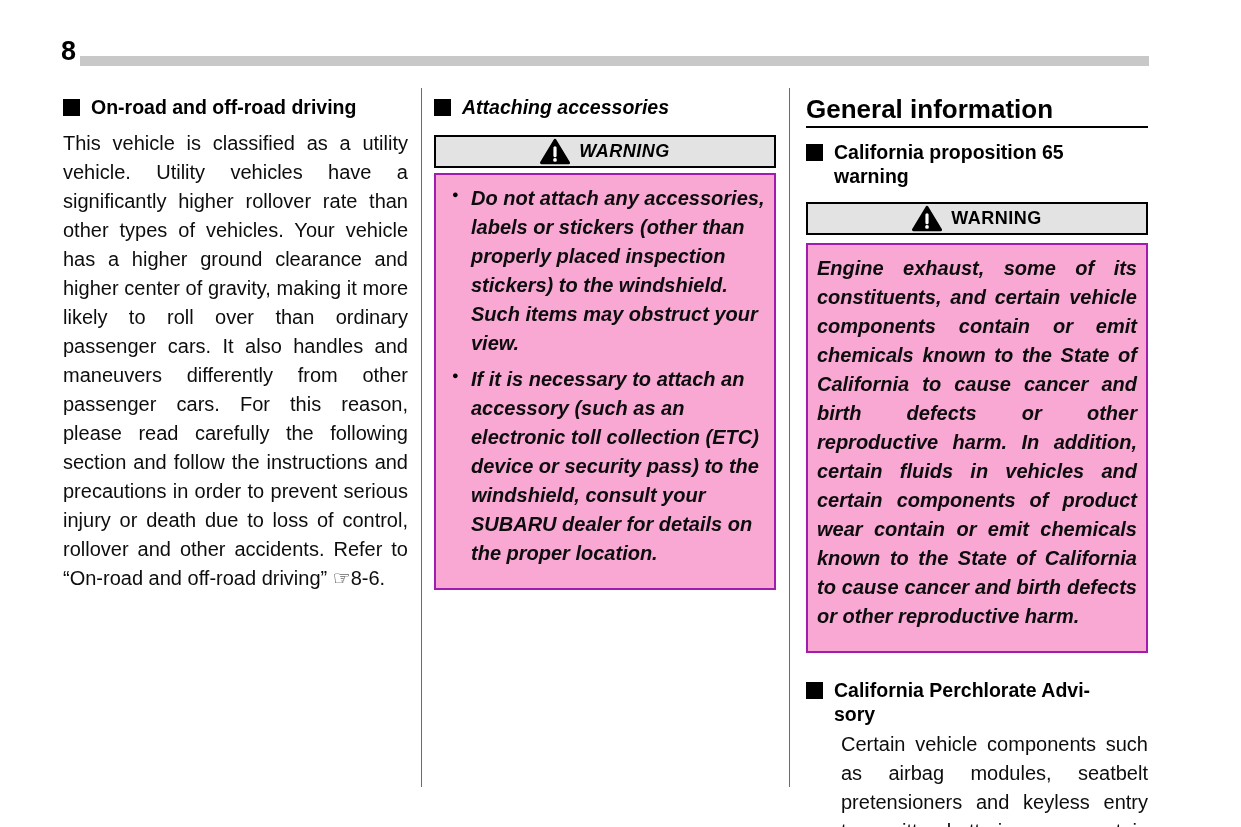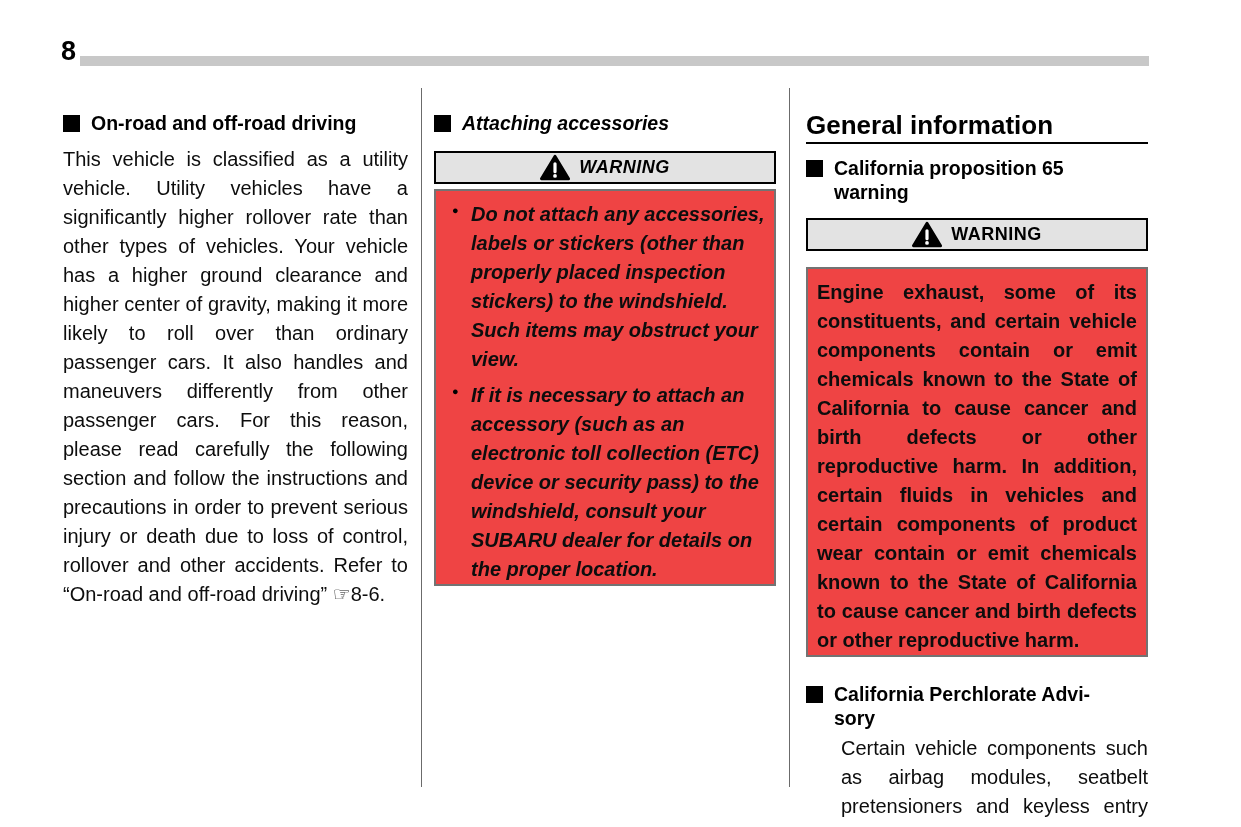--- a/index.html
+++ b/index.html
@@ -25,21 +25,21 @@
 
   
   .v-divider {
     position: absolute; top: 88px; height: 699px; width: 1px;
     background: #6b6b6b;
   }
   .v-divider.d1 { left: 421px; }
   .v-divider.d2 { left: 789px; }
 
   
-  .col { position: absolute; top: 112px; }
+  .col { position: absolute; top: 96px; }
   .col-1 { left: 63px;  width: 345px; }
   .col-2 { left: 434px; width: 342px; font-style: italic; }
   .col-3 { left: 806px; width: 342px; }
 
   
   .sec-heading {
     display: flex; gap: 11px;
     font-size: 19.5px; font-weight: 700; line-height: 23.5px;
     color: #000;
   }
@@ -58,22 +58,22 @@
 
   
   .warn-header {
     border: 2px solid #000; background: #e3e3e3;
     height: 33px;
     display: flex; align-items: center; justify-content: center; gap: 9px;
   }
   .warn-label { font-size: 18px; font-weight: 700; letter-spacing: 0.5px; color: #000; }
   .warn-icon { display: block; }
   .warn-body {
-    border: 2px solid #737373; background: #ef4444;
-    padding: 9px 9px 0 9px;
+    border: 2px solid #a21caf; background: #f9a8d4;
+    padding: 9px 9px 20px 9px;
   }
   .warn-body .body-text { font-weight: 700; }
   .col-2 .warn-header { margin-top: 15px; }
   .col-2 .warn-body  { margin-top: 5px; }
 
   .bullet-item { position: relative; padding-left: 26px; }
   .bullet-item + .bullet-item { margin-top: 7px; }
   .bullet-item .dot {
     position: absolute; left: 7px; top: 0px;
     font-size: 11px; line-height: 20.4px; color: #000;
@@ -82,21 +82,21 @@
 
   
   .col-title {
     font-size: 26px; font-weight: 700; line-height: 27px; color: #000;
   }
   .title-rule {
     margin-top: 3px; height: 2px; background: #000;
   }
   .col-3 .sec-heading.prop65 { margin-top: 13px; }
   .col-3 .warn-header { margin-top: 14px; }
-  .col-3 .warn-body  { margin-top: 16px; }
+  .col-3 .warn-body  { margin-top: 8px; font-style: italic; }
   .sec-heading.perchlorate { margin-top: 26px; }
   .col-3 .perch-body { margin-top: 4px; overflow-wrap: break-word; margin-left: 35px; }
 </style>
 </head>
 <body>
 
 <div class="page-number">8</div>
 <div class="header-bar"></div>
 
 <div class="v-divider d1"></div>

